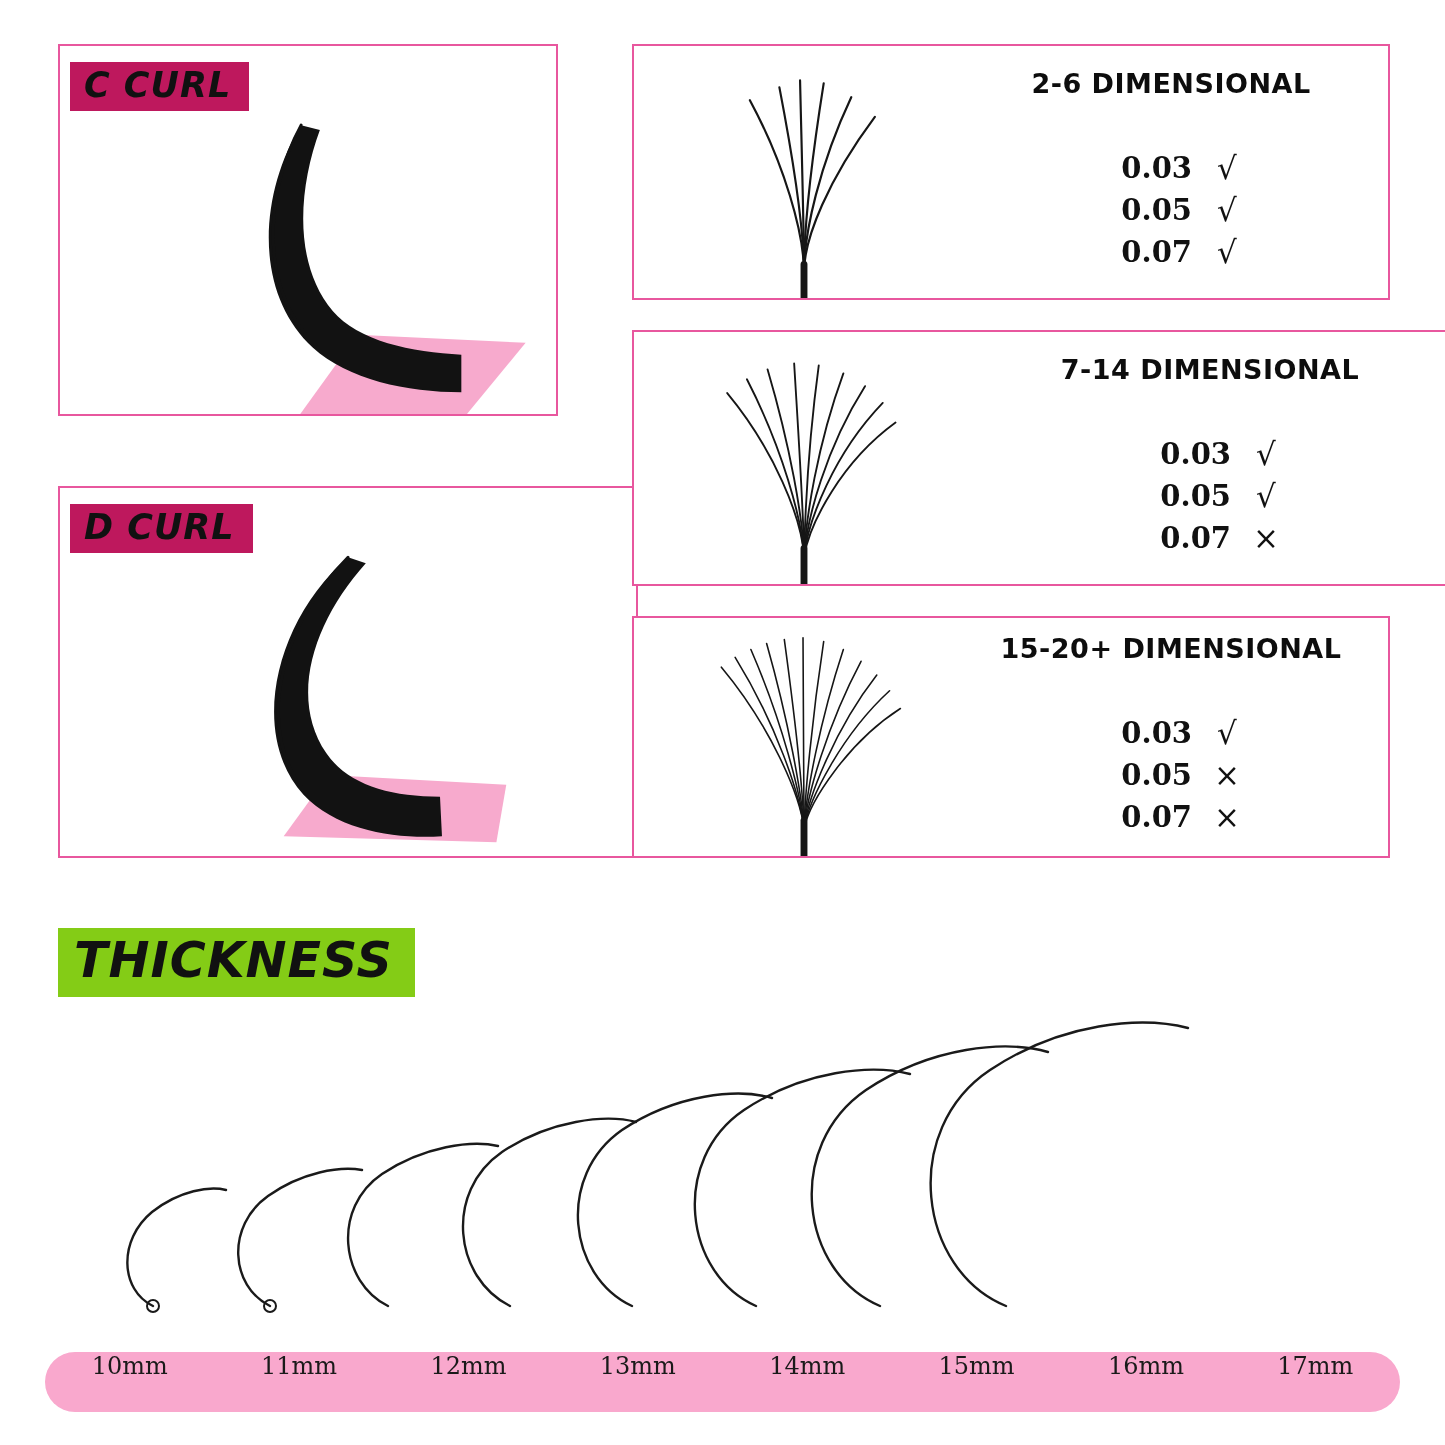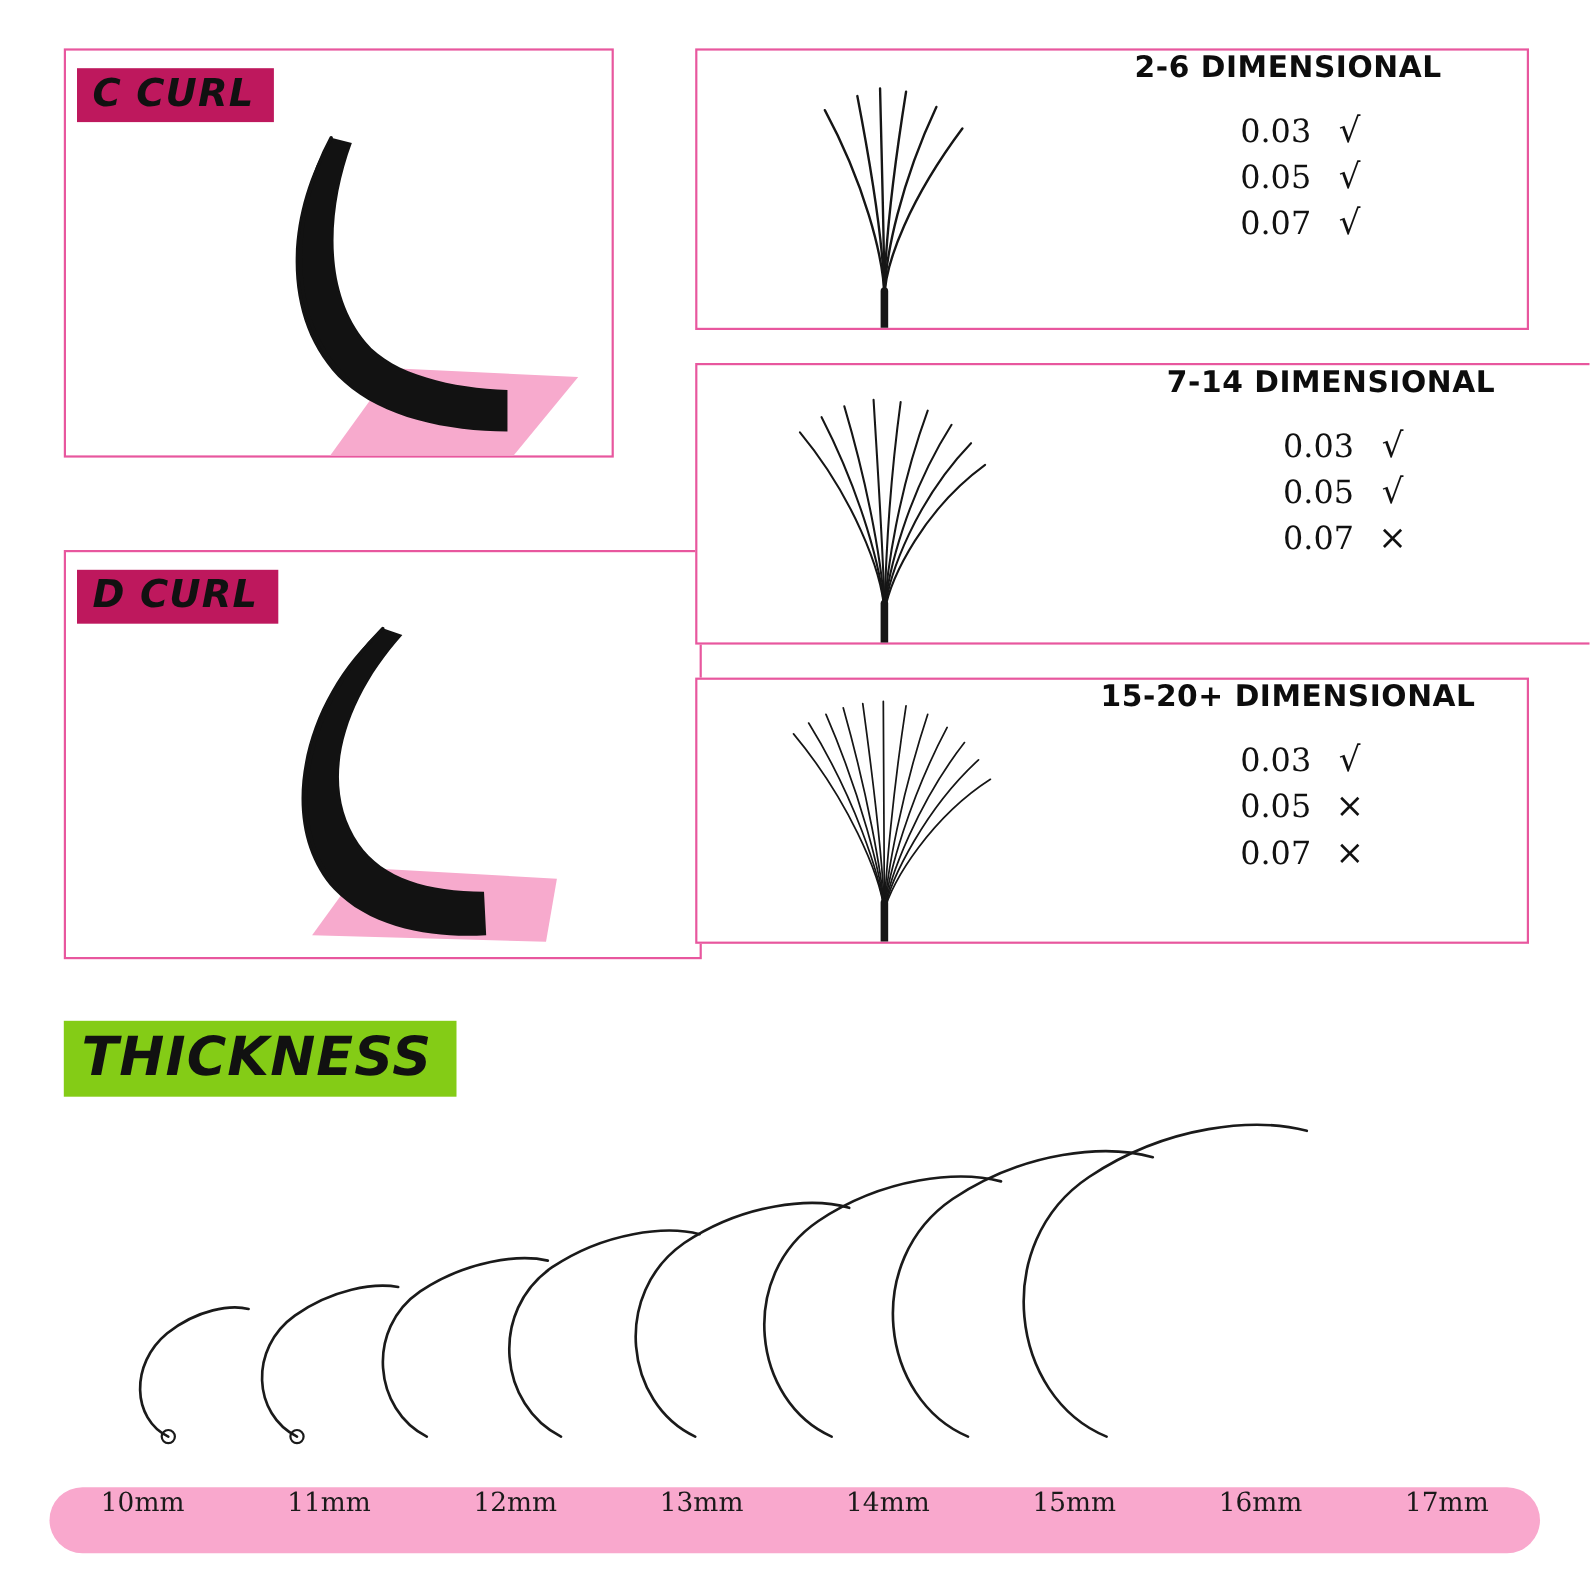--- a/index.html
+++ b/index.html
@@ -11,21 +11,21 @@
     overflow:hidden;
   }
   .panel{
     position:absolute;
     border:2px solid #e8579e;
     background:#ffffff;
     box-sizing:border-box;
   }
   
   #panel-c-curl{left:58px;top:44px;width:500px;height:372px;}
-  #panel-d-curl{left:58px;top:500px;width:580px;height:372px;}
+  #panel-d-curl{left:58px;top:486px;width:580px;height:372px;}
 
   .curl-tag{
     position:absolute;
     left:10px;top:16px;
     background:#be185d;
     padding:6px 18px 8px 14px;
     font-family:"DejaVu Sans", sans-serif;
     font-weight:700;
     font-style:italic;
     font-size:35px;
@@ -37,34 +37,34 @@
 
   
   #panel-dim-0{left:632px;top:44px;width:758px;height:256px;}
   #panel-dim-1{left:632px;top:330px;width:836px;height:256px;}
   #panel-dim-2{left:632px;top:616px;width:758px;height:242px;}
 
   .dim-art{position:absolute;left:20px;top:0;width:300px;height:100%;}
   .dim-text{
     position:absolute;
     left:330px;top:0;right:10px;bottom:0;
-    display:flex;flex-direction:column;align-items:center;
+    display:flex;flex-direction:column;justify-content:center;align-items:center;gap:27px;
   }
   .dim-title{
     font-family:"DejaVu Sans", sans-serif;
     font-weight:700;
     font-size:27px;
     letter-spacing:.5px;
     color:#0d0d0d;
     margin-bottom:18px;
     white-space:nowrap;
   }
   .dim-rows{font-family:"DejaVu Serif", serif;font-size:29px;color:#111;}
   .dim-row{display:flex;align-items:center;margin:6px 0;}
-  .dim-val{width:112px;text-align:right;}
+  .dim-val{width:112px;text-align:right;font-weight:bold;}
   .dim-mark{width:70px;text-align:center;font-size:31px;}
 
   
   #thickness-tag{
     position:absolute;left:58px;top:928px;
     background:#84cc16;
     padding:8px 22px 12px 16px;
     font-family:"DejaVu Sans", sans-serif;
     font-weight:700;font-style:italic;
     font-size:49px;letter-spacing:1px;color:#111;line-height:1;

